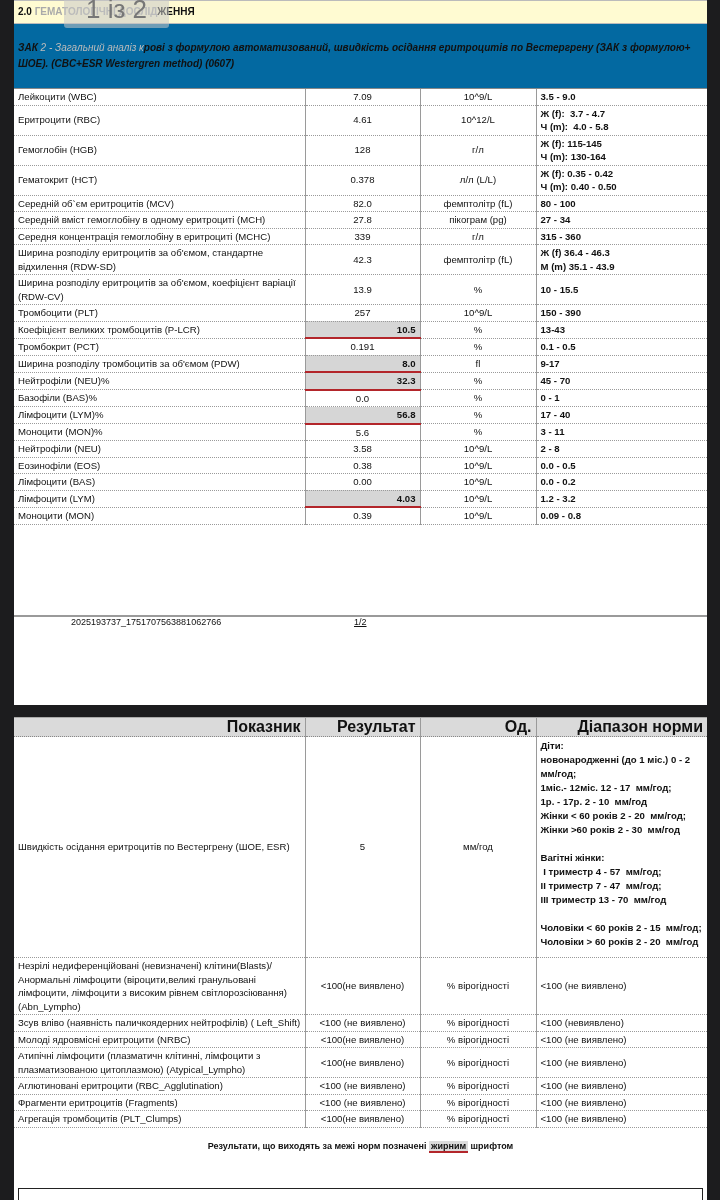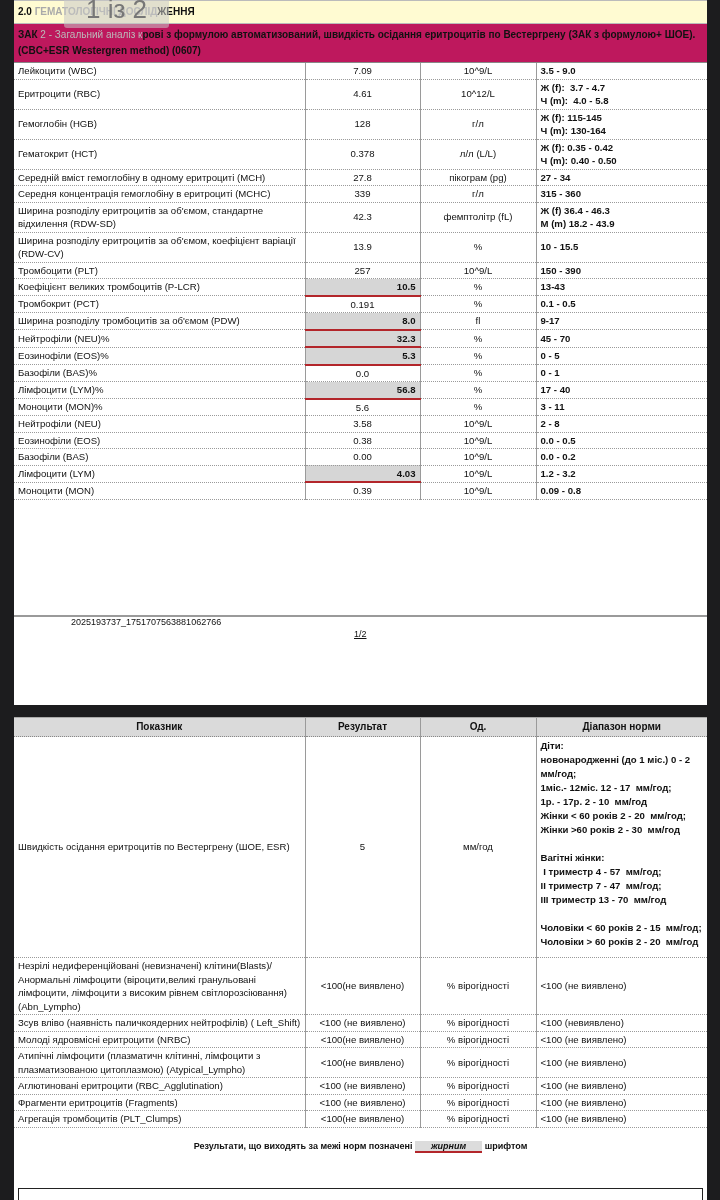--- a/index.html
+++ b/index.html
@@ -23,44 +23,44 @@
   .c3 { width:116px; }
   .c4 { width:171px; }
 
   tr.row td { border-bottom:1px dotted #9a9a9a; }
   tr.row td + td { border-left:1px solid #9a9a9a; }
   td.val, td.unit { text-align:center; }
   td.abn { background:#d6d6d6; font-weight:bold; border-bottom:2px solid #b3262b !important;text-align:right; }
 
   .sec-head td { background:#fffbd2; font-weight:bold; font-size:10px; height:20px; border-bottom:1px solid #bbb; border-top:1px solid #bbb;}
   .sec-head .grey { color:#aaa; font-weight:bold; }
-  .sub-head td { background:#be185d; font-weight:bold; font-size:10px; line-height:16px; padding:3px 4px; border-bottom:1px solid #888; }
+  .sub-head td { background:#0369a1; font-weight:bold; font-size:10px; line-height:16px; padding:16px 4px; border-bottom:1px solid #888;font-style:italic; }
   .sub-head .grey { color:#bbb; font-weight:normal; }
 
   .overlay-pgnum {
     position:absolute; left:50px; top:-10px; width:105px; height:38px;
     background:rgba(200,200,200,0.55); color:#777; font-size:26px;
     text-align:center; line-height:38px; border-radius:3px;
   }
 
   .footer1 {
     position:absolute; top:615px; left:0; width:693px;
     border-top:2px solid #9a9a9a; font-size:9px;
   }
   .footer1 .doc-id { position:absolute; left:25px; top:0;margin-left:32px; }
-  .footer1 .pg { position:absolute; left:340px; top:12px;text-decoration:underline; }
-
-  thead th { background:#dadada; font-weight:bold; font-size:10px; height:16px; border-bottom:1px dotted #888; border-top:1px solid #aaa; }
+  .footer1 .pg { position:absolute; left:340px; top:0;text-decoration:underline; }
+
+  thead th { background:#dadada; font-weight:bold; font-size:16px; height:16px; border-bottom:1px dotted #888; border-top:1px solid #aaa;text-align:right; }
   thead th + th { border-left:1px solid #9a9a9a; }
 
   .ranges div { white-space:pre;font-weight:bold; }
   .note {
     text-align:center; font-weight:bold; font-size:9px; margin-top:13px;
   }
-  .note .hl { background:#dcdcdc; border-bottom:2px solid #b3262b; padding:0 16px;font-style:italic; }
+  .note .hl { background:#dcdcdc; border-bottom:2px solid #b3262b; padding:0 2px; }
   .bottom-box { position:absolute; left:4px; right:4px; top:471px; height:14px; border:1.5px solid #222; border-bottom:none; }
 </style>
 </head>
 <body>
 
 <div class="page" id="page1">
   <div class="overlay-pgnum">1 із 2</div>
   <table>
     <colgroup>
         <col class="c1">
@@ -109,20 +109,28 @@
         <tr class="row">
           <td>Гематокрит (HCT)</td>
           <td class="val">0.378</td>
           <td class="unit">л/л (L/L)</td>
           <td class="ranges">
             <div>Ж (f): 0.35 - 0.42</div>
             <div>Ч (m): 0.40 - 0.50</div>
           </td>
         </tr>
         <tr class="row">
+          <td>Середній об`єм еритроцитів (MCV)</td>
+          <td class="val">82.0</td>
+          <td class="unit">фемптолітр (fL)</td>
+          <td class="ranges">
+            <div>80 - 100</div>
+          </td>
+        </tr>
+        <tr class="row">
           <td>Середній вміст гемоглобіну в одному еритроциті (MCH)</td>
           <td class="val">27.8</td>
           <td class="unit">пікограм (pg)</td>
           <td class="ranges">
             <div>27 - 34</div>
           </td>
         </tr>
         <tr class="row">
           <td>Середня концентрація гемоглобіну в еритроциті (MCHC)</td>
           <td class="val">339</td>
@@ -130,21 +138,21 @@
           <td class="ranges">
             <div>315 - 360</div>
           </td>
         </tr>
         <tr class="row">
           <td>Ширина розподілу еритроцитів за об'ємом, стандартне відхилення (RDW-SD)</td>
           <td class="val">42.3</td>
           <td class="unit">фемптолітр (fL)</td>
           <td class="ranges">
             <div>Ж (f) 36.4 - 46.3</div>
-            <div>M (m) 18.2 - 43.9</div>
+            <div>M (m) 35.1 - 43.9</div>
           </td>
         </tr>
         <tr class="row">
           <td>Ширина розподілу еритроцитів за об'ємом, коефіцієнт варіації (RDW-CV)</td>
           <td class="val">13.9</td>
           <td class="unit">%</td>
           <td class="ranges">
             <div>10 - 15.5</div>
           </td>
         </tr>
@@ -182,28 +190,20 @@
         </tr>
         <tr class="row">
           <td>Нейтрофіли (NEU)%</td>
           <td class="val abn">32.3</td>
           <td class="unit">%</td>
           <td class="ranges">
             <div>45 - 70</div>
           </td>
         </tr>
         <tr class="row">
-          <td>Еозинофіли (EOS)%</td>
-          <td class="val abn">5.3</td>
-          <td class="unit">%</td>
-          <td class="ranges">
-            <div>0 - 5</div>
-          </td>
-        </tr>
-        <tr class="row">
           <td>Базофіли (BAS)%</td>
           <td class="val">0.0</td>
           <td class="unit">%</td>
           <td class="ranges">
             <div>0 - 1</div>
           </td>
         </tr>
         <tr class="row">
           <td>Лімфоцити (LYM)%</td>
           <td class="val abn">56.8</td>
@@ -230,21 +230,21 @@
         </tr>
         <tr class="row">
           <td>Еозинофіли (EOS)</td>
           <td class="val">0.38</td>
           <td class="unit">10^9/L</td>
           <td class="ranges">
             <div>0.0 - 0.5</div>
           </td>
         </tr>
         <tr class="row">
-          <td>Базофіли (BAS)</td>
+          <td>Лімфоцити (BAS)</td>
           <td class="val">0.00</td>
           <td class="unit">10^9/L</td>
           <td class="ranges">
             <div>0.0 - 0.2</div>
           </td>
         </tr>
         <tr class="row">
           <td>Лімфоцити (LYM)</td>
           <td class="val abn">4.03</td>
           <td class="unit">10^9/L</td>

